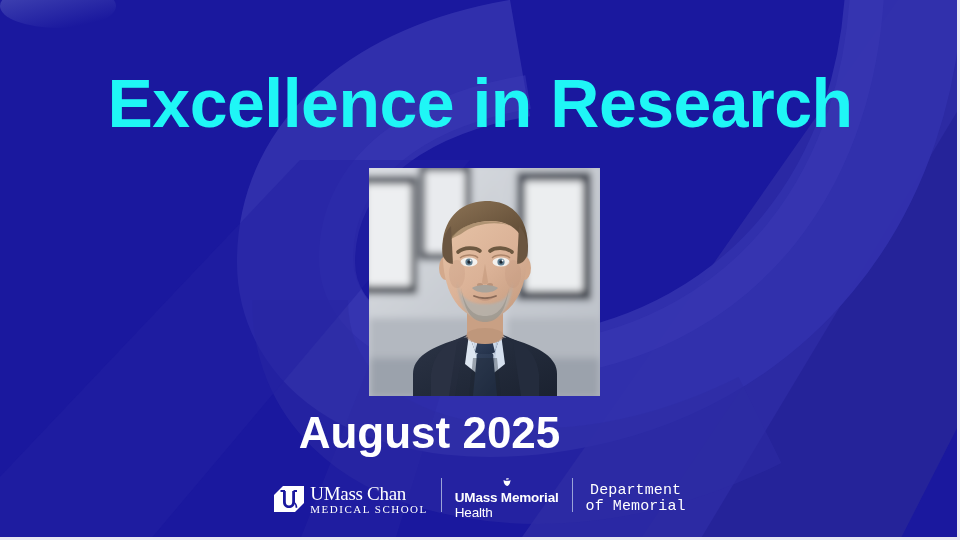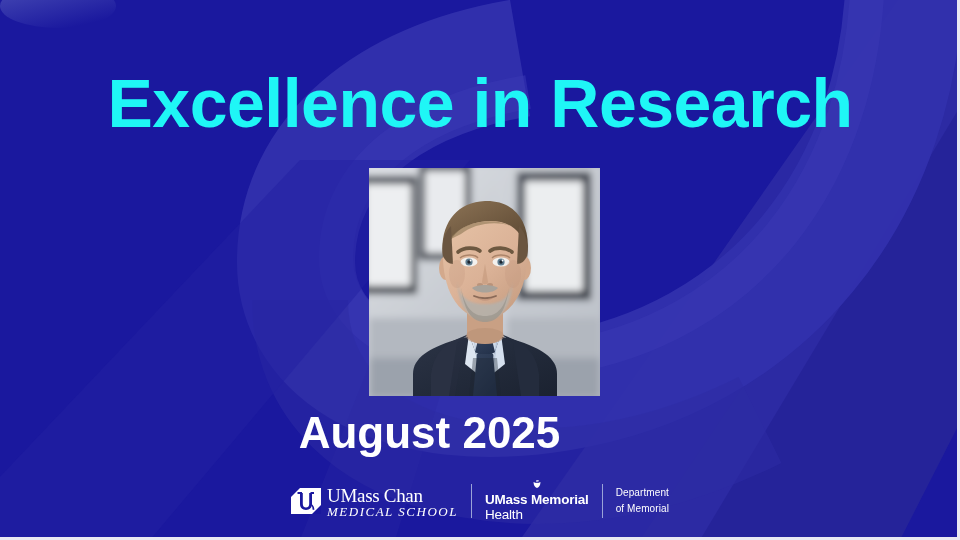--- a/index.html
+++ b/index.html
@@ -73,21 +73,21 @@
   }
 
   
   #logo-bar {
     position: absolute;
     left: 0;
     top: 478px;
     width: 960px;
     height: 46px;
     display: flex;
-    align-items: center;
+    align-items: flex-start;
     justify-content: center;
     gap: 0;
   }
   .logo-seg {
     display: flex;
     align-items: center;
     height: 42px;
   }
   .logo-divider {
     width: 1px;
@@ -112,26 +112,25 @@
   }
   .chan-top {
     font-family: "Liberation Serif", serif;
     font-size: 19px;
     color: #ffffff;
     letter-spacing: -0.3px;
     line-height: 19px;
   }
   .chan-sub {
     font-family: "Liberation Serif", serif;
-    font-size: 13px;
+    font-size: 11px;
     color: #ffffff;
     letter-spacing: 1.5px;
     line-height: 11px;
     margin-top: 1px;
-    font-style: italic;
   }
 
   
   #umass-memorial {
     display: flex;
     flex-direction: column;
     align-items: center;
     justify-content: center;
   }
   .tulip-icon { width: 16px; height: 15px; display: block; margin-bottom: 3px; }
@@ -152,23 +151,23 @@
   }
 
   
   #dept-medicine {
     display: flex;
     flex-direction: column;
     justify-content: center;
     line-height: 16px;
   }
   .dept-line {
-    font-family: Liberation Sans, sans-serif;
+    font-family: Liberation Mono, monospace;
     font-weight: normal;
-    font-size: 10px;
+    font-size: 15px;
     color: #ffffff;
     letter-spacing: 0.1px;
     white-space: nowrap;
   }
 
   
   #edge-right {
     position: absolute;
     top: 0; right: 0;
     width: 3px; height: 540px;

